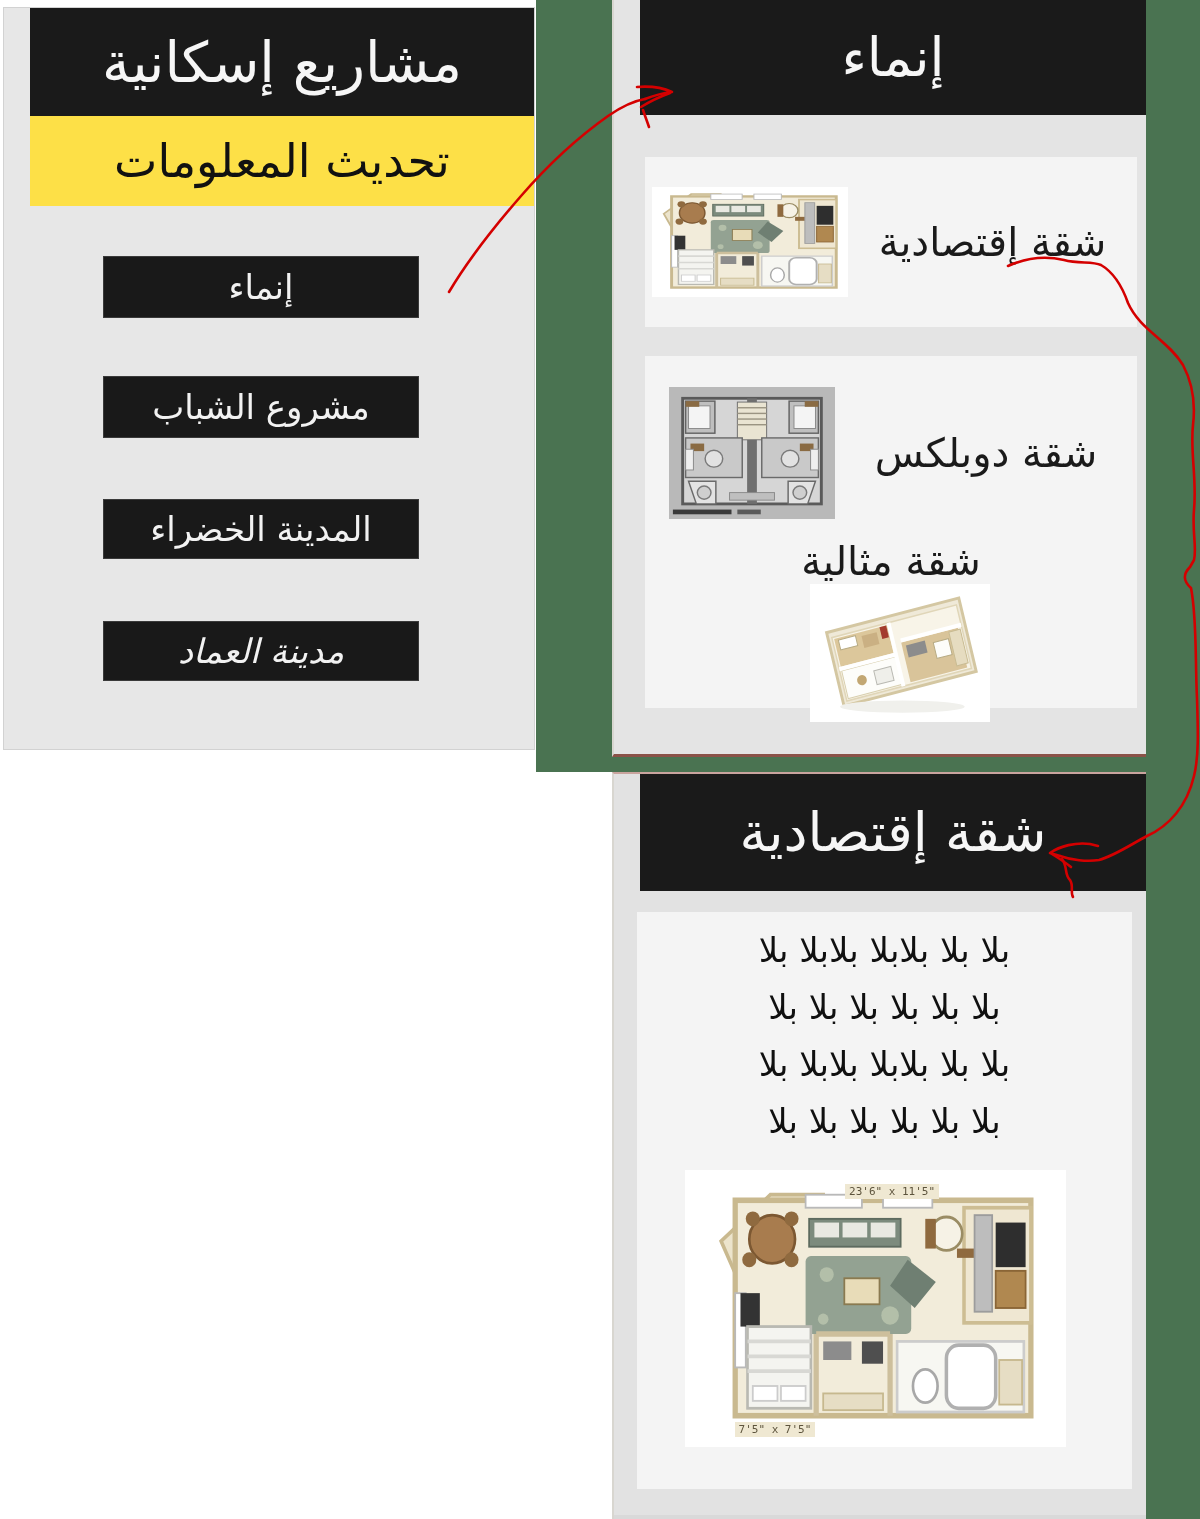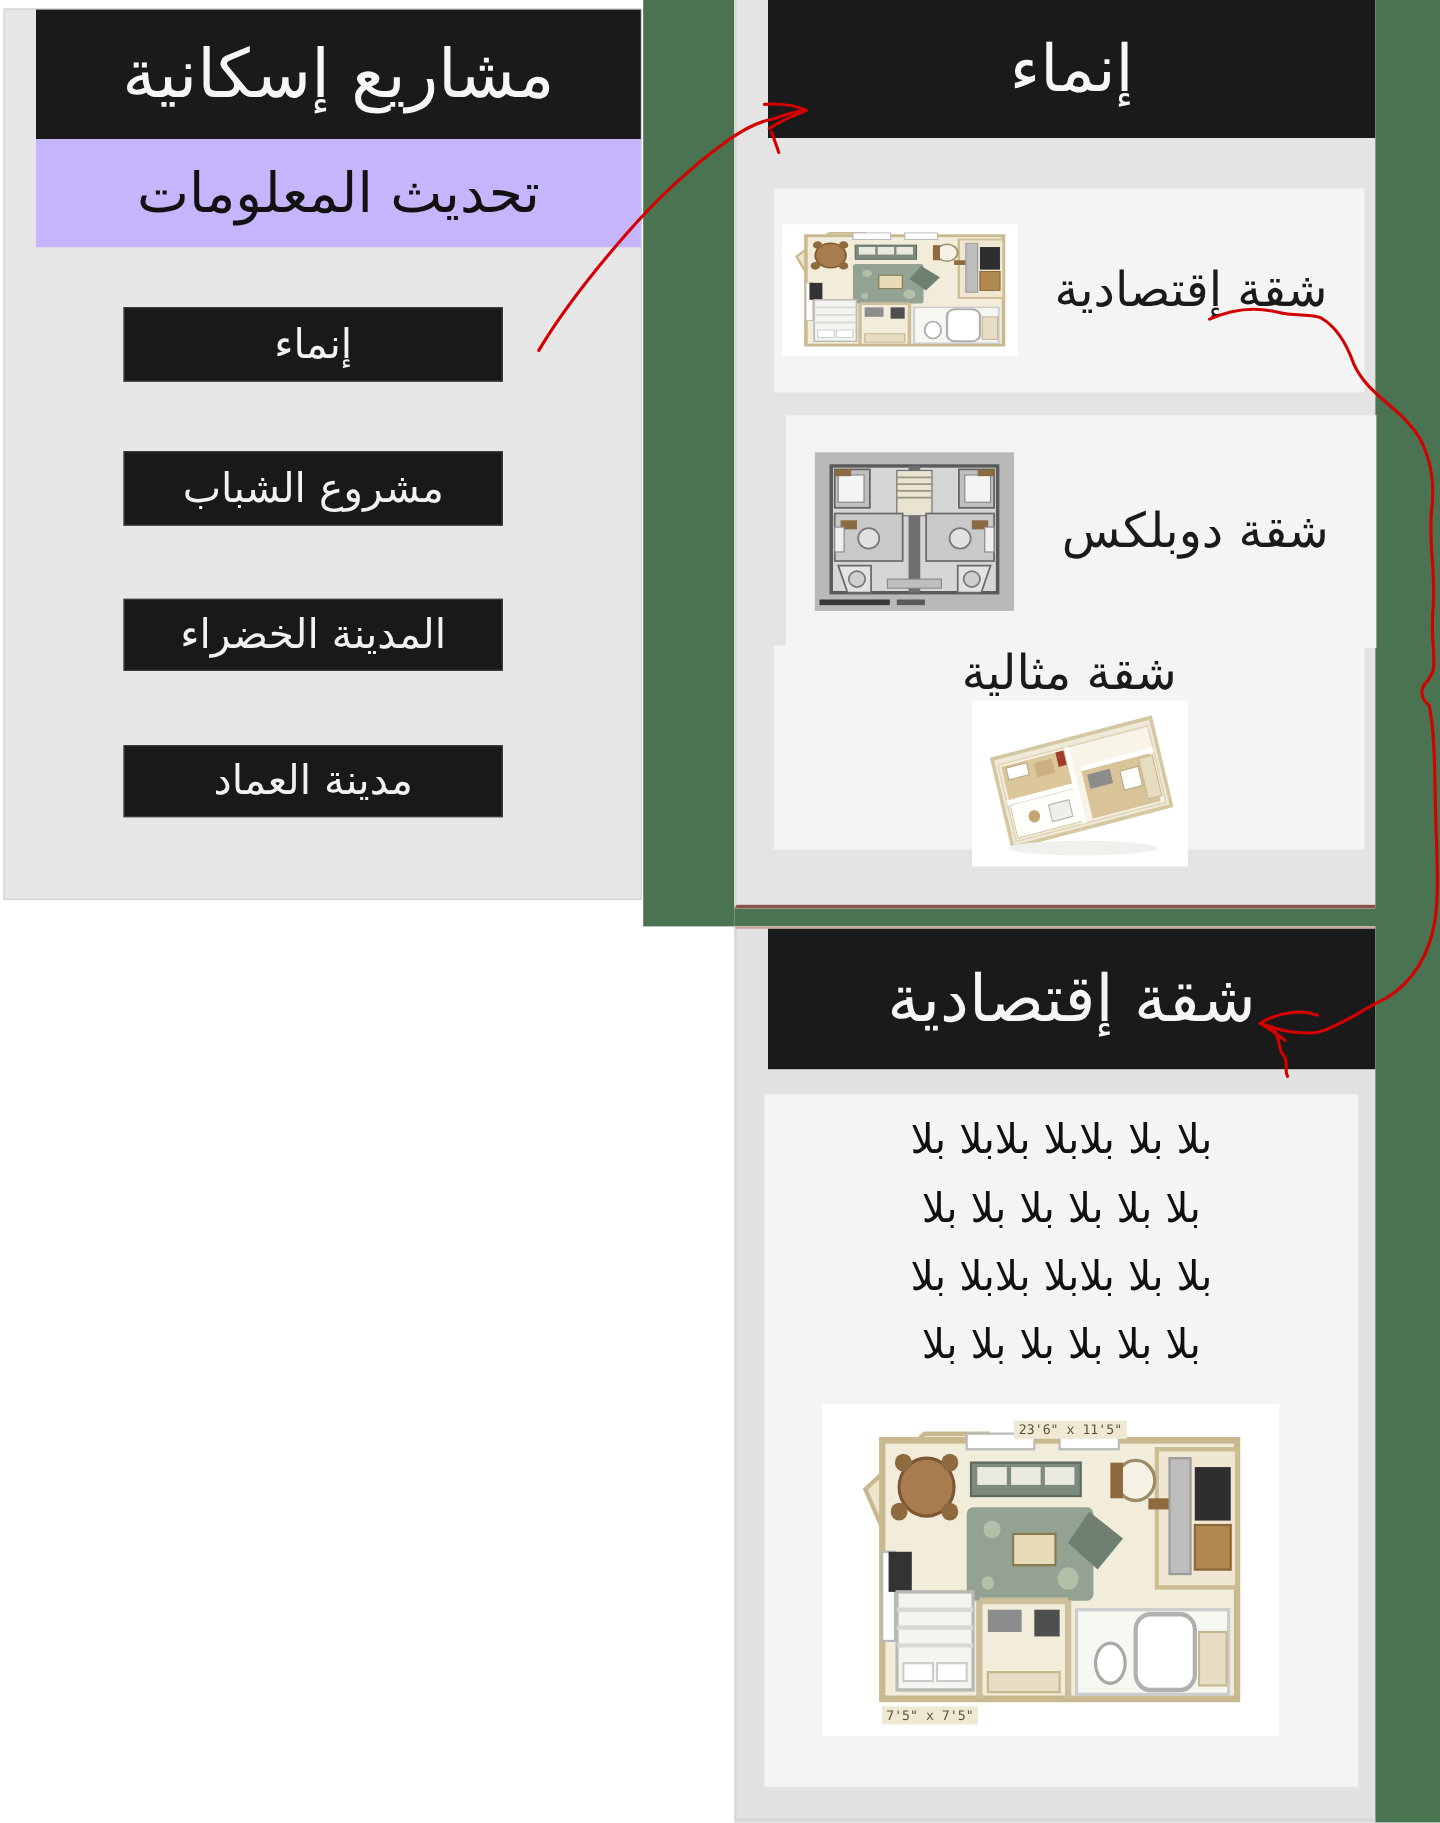--- a/index.html
+++ b/index.html
@@ -11,35 +11,35 @@
   .strip-gap{left:612px;top:757px;width:588px;height:15px;}
   .strip-right{left:1146px;top:0;width:54px;height:1519px;}
 
   .panel{position:absolute;box-sizing:border-box;padding-left:26px;}
   .black-header{background:#1a1a1a;color:#f6f6f6;display:flex;align-items:center;justify-content:center;
                 direction:rtl;text-align:center;}
 
   
   .left-panel{left:3px;top:7px;width:532px;height:743px;background:#e7e7e7;border:1px solid #d2d2d2;}
   .left-panel .black-header{height:108px;font-size:56px;letter-spacing:1px;}
-  .left-subtitle{height:90px;background:#c4b5fd;color:#111;display:flex;align-items:center;justify-content:center;
+  .left-subtitle{height:90px;background:#fde047;color:#111;display:flex;align-items:center;justify-content:center;
                  font-size:46px;direction:rtl;}
   .nav-button{position:absolute;left:99px;width:316px;height:62px;background:#191919;color:#f2f2f2;
               border:1px solid #3a3a3a;display:flex;align-items:center;justify-content:center;
               font-size:34px;direction:rtl;cursor:pointer;font-family:inherit;}
-  .btn-1{top:248px;}.btn-2{top:368px;}.btn-3{top:491px;height:60px;}.btn-4{top:613px;height:60px;}
+  .btn-1{top:248px;}.btn-2{top:368px;}.btn-3{top:491px;height:60px;}.btn-4{top:613px;height:60px;font-style:italic;}
 
   
   .projects-panel{left:612px;top:0;width:534px;height:757px;background:#e4e4e4;
                   border-left:2px solid #d8d6d0;border-bottom:3px solid #8a5248;}
   .projects-panel .black-header{height:115px;font-size:54px;}
   .plan-card{position:absolute;left:31px;width:492px;background:#f4f4f4;display:flex;align-items:center;
              direction:rtl;cursor:pointer;}
   .card-1{top:157px;height:170px;}
-  .card-2{top:346px;height:194px;margin-left:10px;}
+  .card-2{top:356px;height:194px;}
   .card-3{top:538px;height:170px;flex-direction:column;}
   .plan-card .card-label{flex:1;text-align:center;font-size:40px;color:#1a1a1a;direction:rtl;}
   .card-img{flex:none;margin-left:7px;background:#fff;}
   .card-1 .card-img{width:196px;height:110px;margin-left:7px;}
   .card-2 .card-img{width:166px;height:132px;margin-left:24px;background:#b9b9b9;}
   .card-3 .card-img{width:180px;height:138px;margin-left:17px;}
   .card-img svg{display:block;width:100%;height:100%;}
 
   
   .detail-panel{left:612px;top:772px;width:534px;height:747px;background:#e2e2e2;

